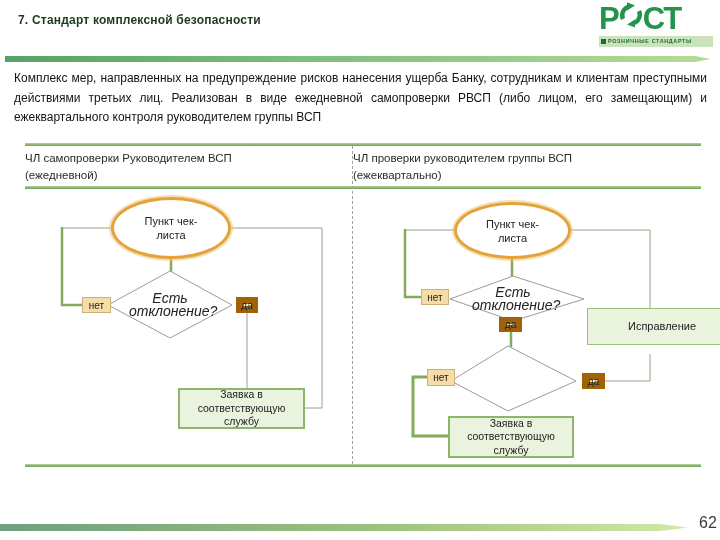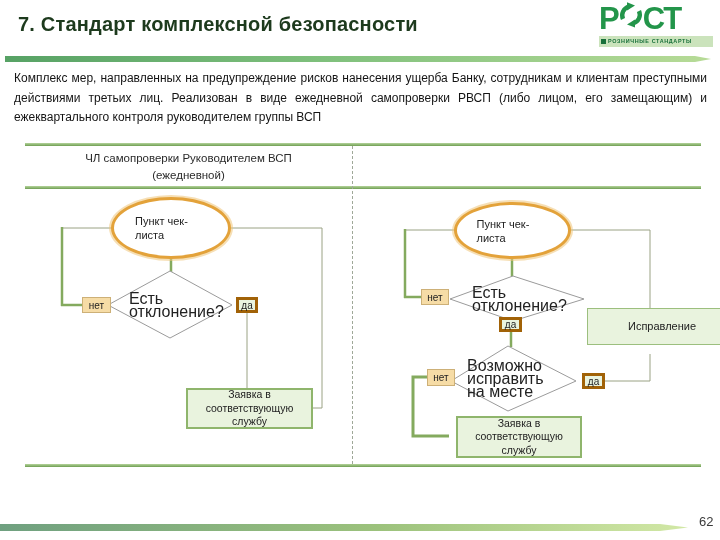--- a/index.html
+++ b/index.html
@@ -1,21 +1,21 @@
 <!DOCTYPE html>
 <html><head>
 <meta charset="utf-8">
 <style>
   html,body { margin:0; padding:0; background:#888; }
   .slide {
     position:relative; width:720px; height:540px; background:#ffffff;
     font-family:"Liberation Sans", sans-serif; overflow:hidden; margin:0 auto;
   }
   .title {
-    position:absolute; left:18px; top:13px; font-size:20px; font-weight:bold;
+    position:absolute; left:18px; top:13px; font-size:12px; font-weight:bold;
     color:#1d3a1d; letter-spacing:0.2px;
   }
   
   .logo { position:absolute; left:599px; top:1px; width:118px; }
   .logo-word { display:flex; align-items:flex-end; font-weight:bold; font-size:31px;
     line-height:33px; color:#23954a; letter-spacing:-1px; }
   .logo-icon { display:inline-block; margin:0 -1px 1px -1px; }
   .logo-bar { margin-top:1px; background:#cbe3bc; display:flex; align-items:center;
     gap:2px; padding:2px 2px; width:110px; }
   .logo-sq { width:5px; height:5px; background:#17703a; flex:0 0 auto; }
@@ -28,49 +28,49 @@
   }
   .intro {
     position:absolute; left:14px; top:69px; width:693px; font-size:12px;
     line-height:19.5px; text-align:justify; color:#141414;
   }
   .tbl-border { position:absolute; left:25px; width:676px; height:3px;
     background:linear-gradient(#b5d49c,#6f9e52); }
   .tbl-border.b1 { top:143px; } .tbl-border.b2 { top:186px; } .tbl-border.b3 { top:464px; }
   .divider { position:absolute; left:352px; top:146px; height:318px; width:0;
     border-left:1px dashed #9fa898; }
-  .col-header { position:absolute; top:150px; text-align:center; font-size:11.5px;
+  .col-header { position:absolute; top:150px; text-align:left; font-size:11.5px;
     line-height:17px; color:#2b2b2b; }
   .col-header.left { left:25px; width:327px; }
   .col-header.right { left:353px; width:348px; }
   svg.flow { position:absolute; left:0; top:0; }
   .oval {
     position:absolute; box-sizing:border-box; border:3px solid #e3a23a; border-radius:50%;
     background:#fff; display:flex; align-items:center; justify-content:center;
-    text-align:left; font-size:11px; line-height:14px; color:#222;
+    text-align:center; font-size:11px; line-height:14px; color:#222;
     box-shadow:0 0 0 2px rgba(238,196,120,0.55);
   }
   .oval span { display:inline-block; width:72px; }
-  .diamond-label { position:absolute; text-align:left; font-size:16px;
-    line-height:13px; color:#222; }
+  .diamond-label { position:absolute; text-align:center; font-size:14px;
+    line-height:13px; color:#222;font-style:italic; }
   .tag { position:absolute; box-sizing:border-box; font-size:10px; color:#222;
     display:flex; align-items:center; justify-content:center; }
   .tag-no  { background:#f6dca6; border:1px solid #cdb077; }
-  .tag-yes { background:#eaf4df; border:3px solid #a16207; }
+  .tag-yes { background:#eaf4df; border:7px solid #a16207; }
   .fbox { position:absolute; box-sizing:border-box; background:#e9f3de;
     display:flex; align-items:center; justify-content:center; text-align:center;
     font-size:10.5px; line-height:13.5px; color:#222; }
-  .fbox.action { border:2px solid #8fb56c;margin-left:8px; }
+  .fbox.action { border:2px solid #8fb56c; }
   .fbox.fix { border:1px solid #9cbf7e; font-size:11px; }
   .bottom-bar {
     position:absolute; left:0; top:524px; width:688px; height:7px;
     background:linear-gradient(90deg,#6fa080,#9cc27c 55%,#d2e8a6);
     clip-path:polygon(0 0, calc(100% - 28px) 0, 100% 50%, calc(100% - 28px) 100%, 0 100%);
   }
-  .page-number { position:absolute; left:699px; top:514px; font-size:13px; color:#3a3a3a; }
+  .page-number { position:absolute; left:699px; top:514px; font-size:16px; color:#3a3a3a; }
 </style>
 </head>
 <body>
 
 <div class="slide">
 
   <svg class="flow" width="720" height="540" viewBox="0 0 720 540">
     <g stroke="#9aa284" stroke-width="1">
       <line x1="62" y1="228" x2="113" y2="228"></line>
       <line x1="247" y1="312" x2="247" y2="390"></line>
@@ -127,38 +127,41 @@
 
   <div class="tbl-border b1"></div>
   <div class="tbl-border b2"></div>
   <div class="tbl-border b3"></div>
   <div class="divider"></div>
 
   <div class="col-header left">
     <div>ЧЛ самопроверки Руководителем ВСП</div>
     <div>(ежедневной)</div>
   </div>
+  <div class="col-header right">
+    <div>ЧЛ проверки руководителем группы ВСП</div>
+    <div>(ежеквартально)</div>
+  </div>
 
   <div class="oval" style="left:111px; top:197px; width:120px; height:62px;">
     <span>Пункт чек-листа</span>
   </div>
   <div class="diamond-label" style="left:129px; top:292px; width:82px;">Есть отклонение?</div>
   <div class="tag tag-no" style="left:82px; top:297px; width:29px; height:16px;">нет</div>
   <div class="tag tag-yes" style="left:236px; top:297px; width:22px; height:16px;">да</div>
   <div class="fbox action" style="left:178px; top:388px; width:127px; height:41px;">
     <span style="width:112px;">Заявка в соответствующую службу</span>
   </div>
 
   <div class="oval" style="left:454px; top:202px; width:117px; height:57px;">
     <span>Пункт чек-листа</span>
   </div>
   <div class="diamond-label" style="left:472px; top:286px; width:82px;">Есть отклонение?</div>
   <div class="tag tag-no" style="left:421px; top:289px; width:28px; height:16px;">нет</div>
   <div class="tag tag-yes" style="left:499px; top:317px; width:23px; height:15px;">да</div>
-  <div class="diamond-label" style="left:467px; top:359px; width:86px;">Возможно исправить на месте</div>
   <div class="tag tag-no" style="left:427px; top:369px; width:28px; height:17px;">нет</div>
   <div class="tag tag-yes" style="left:582px; top:373px; width:23px; height:16px;">да</div>
   <div class="fbox fix" style="left:587px; top:308px; width:150px; height:37px;">Исправление</div>
   <div class="fbox action" style="left:448px; top:416px; width:126px; height:42px;">
     <span style="width:112px;">Заявка в соответствующую службу</span>
   </div>
 
   <div class="bottom-bar"></div>
   <div class="page-number">62</div>
 

